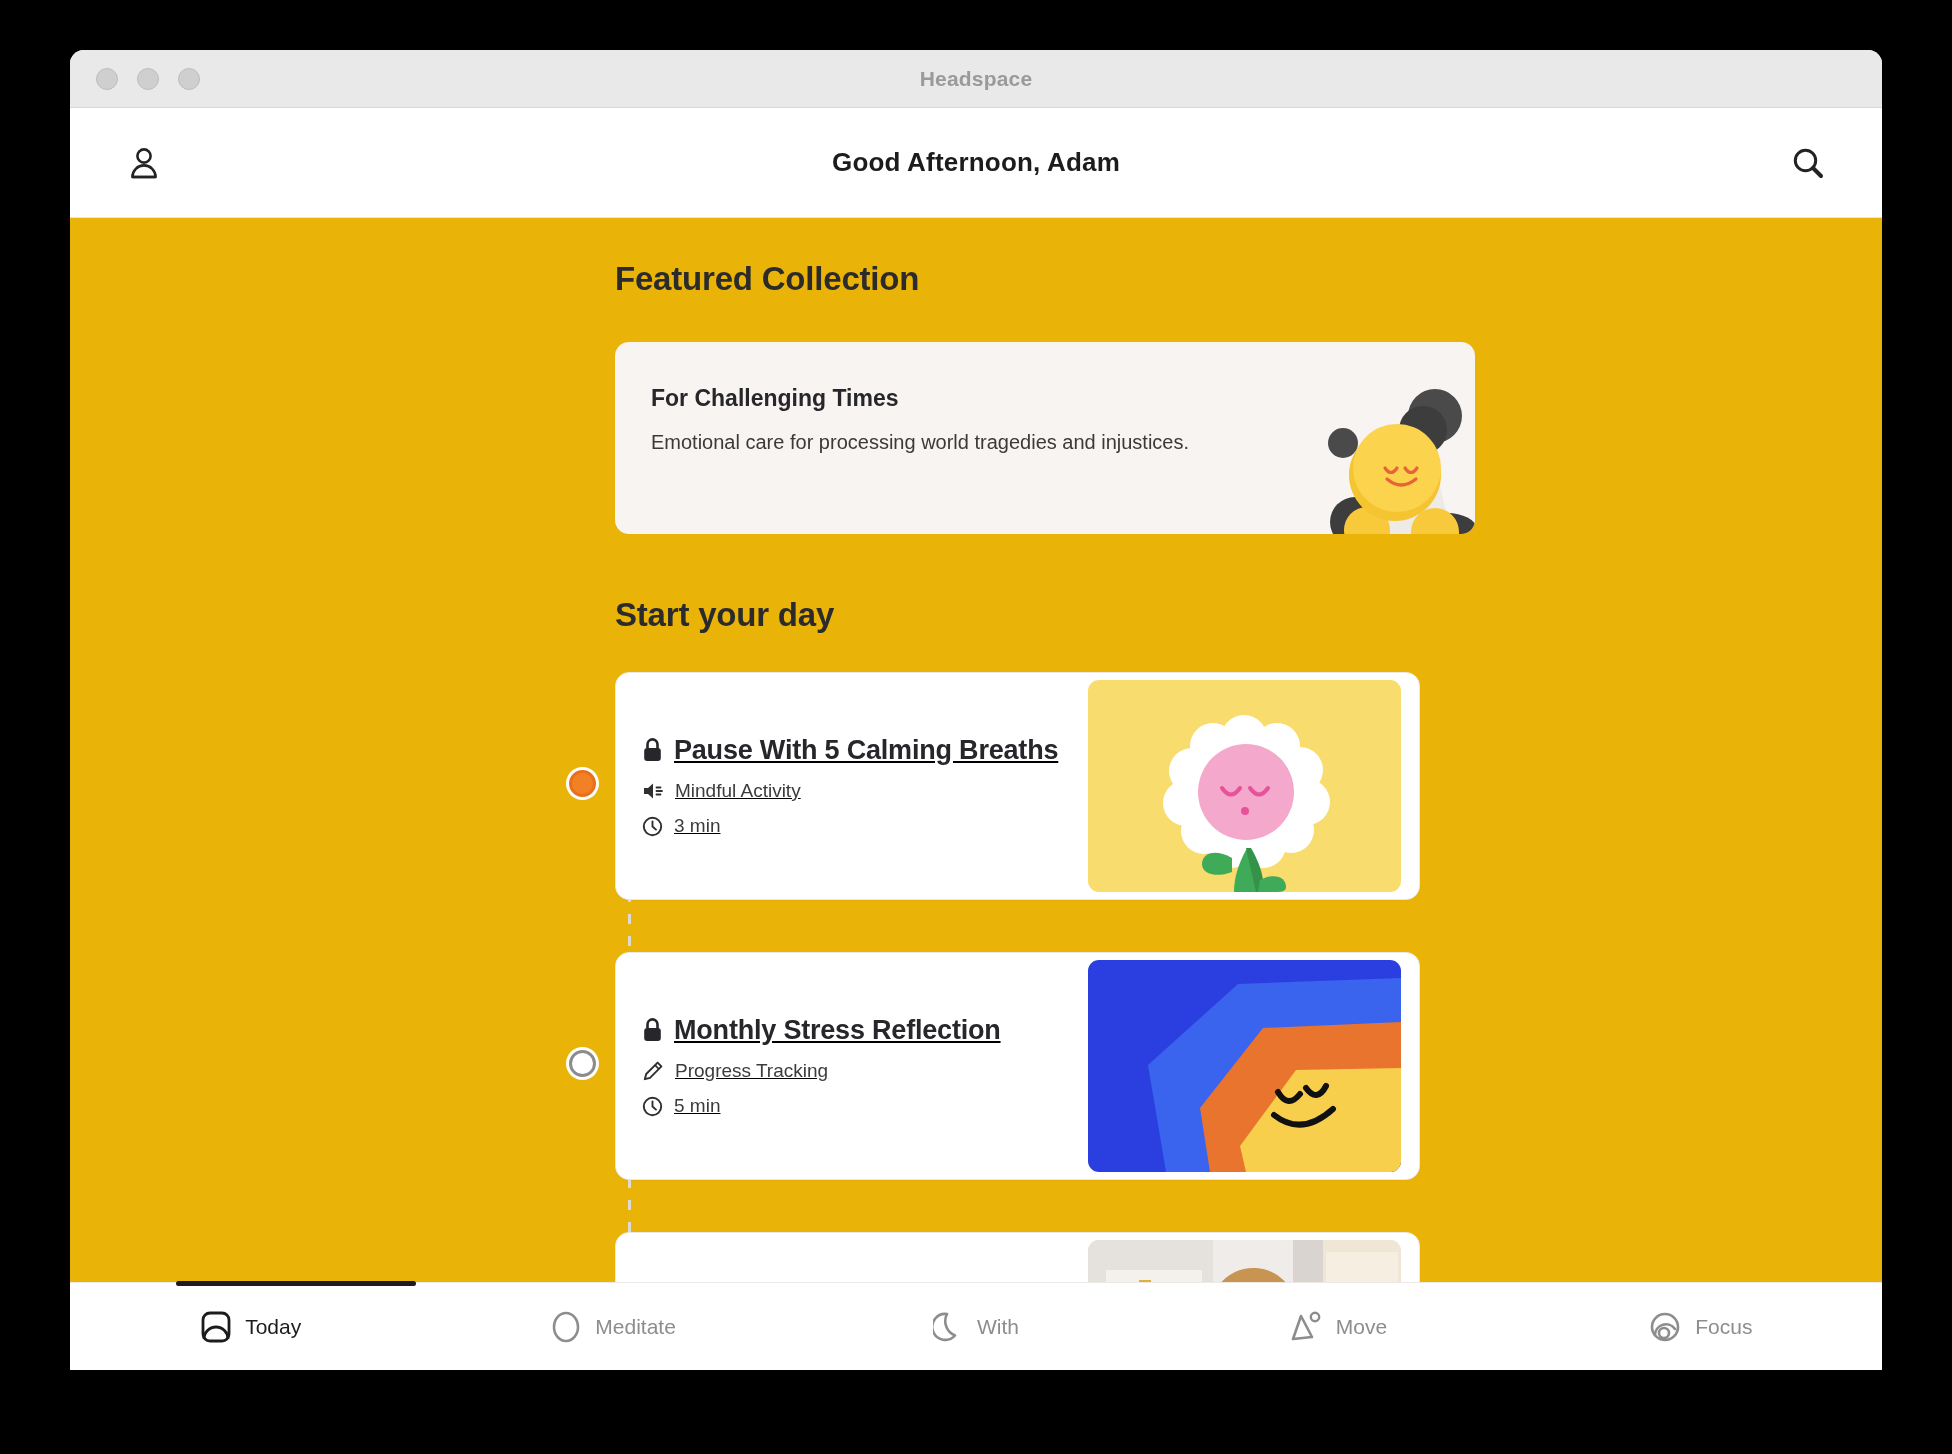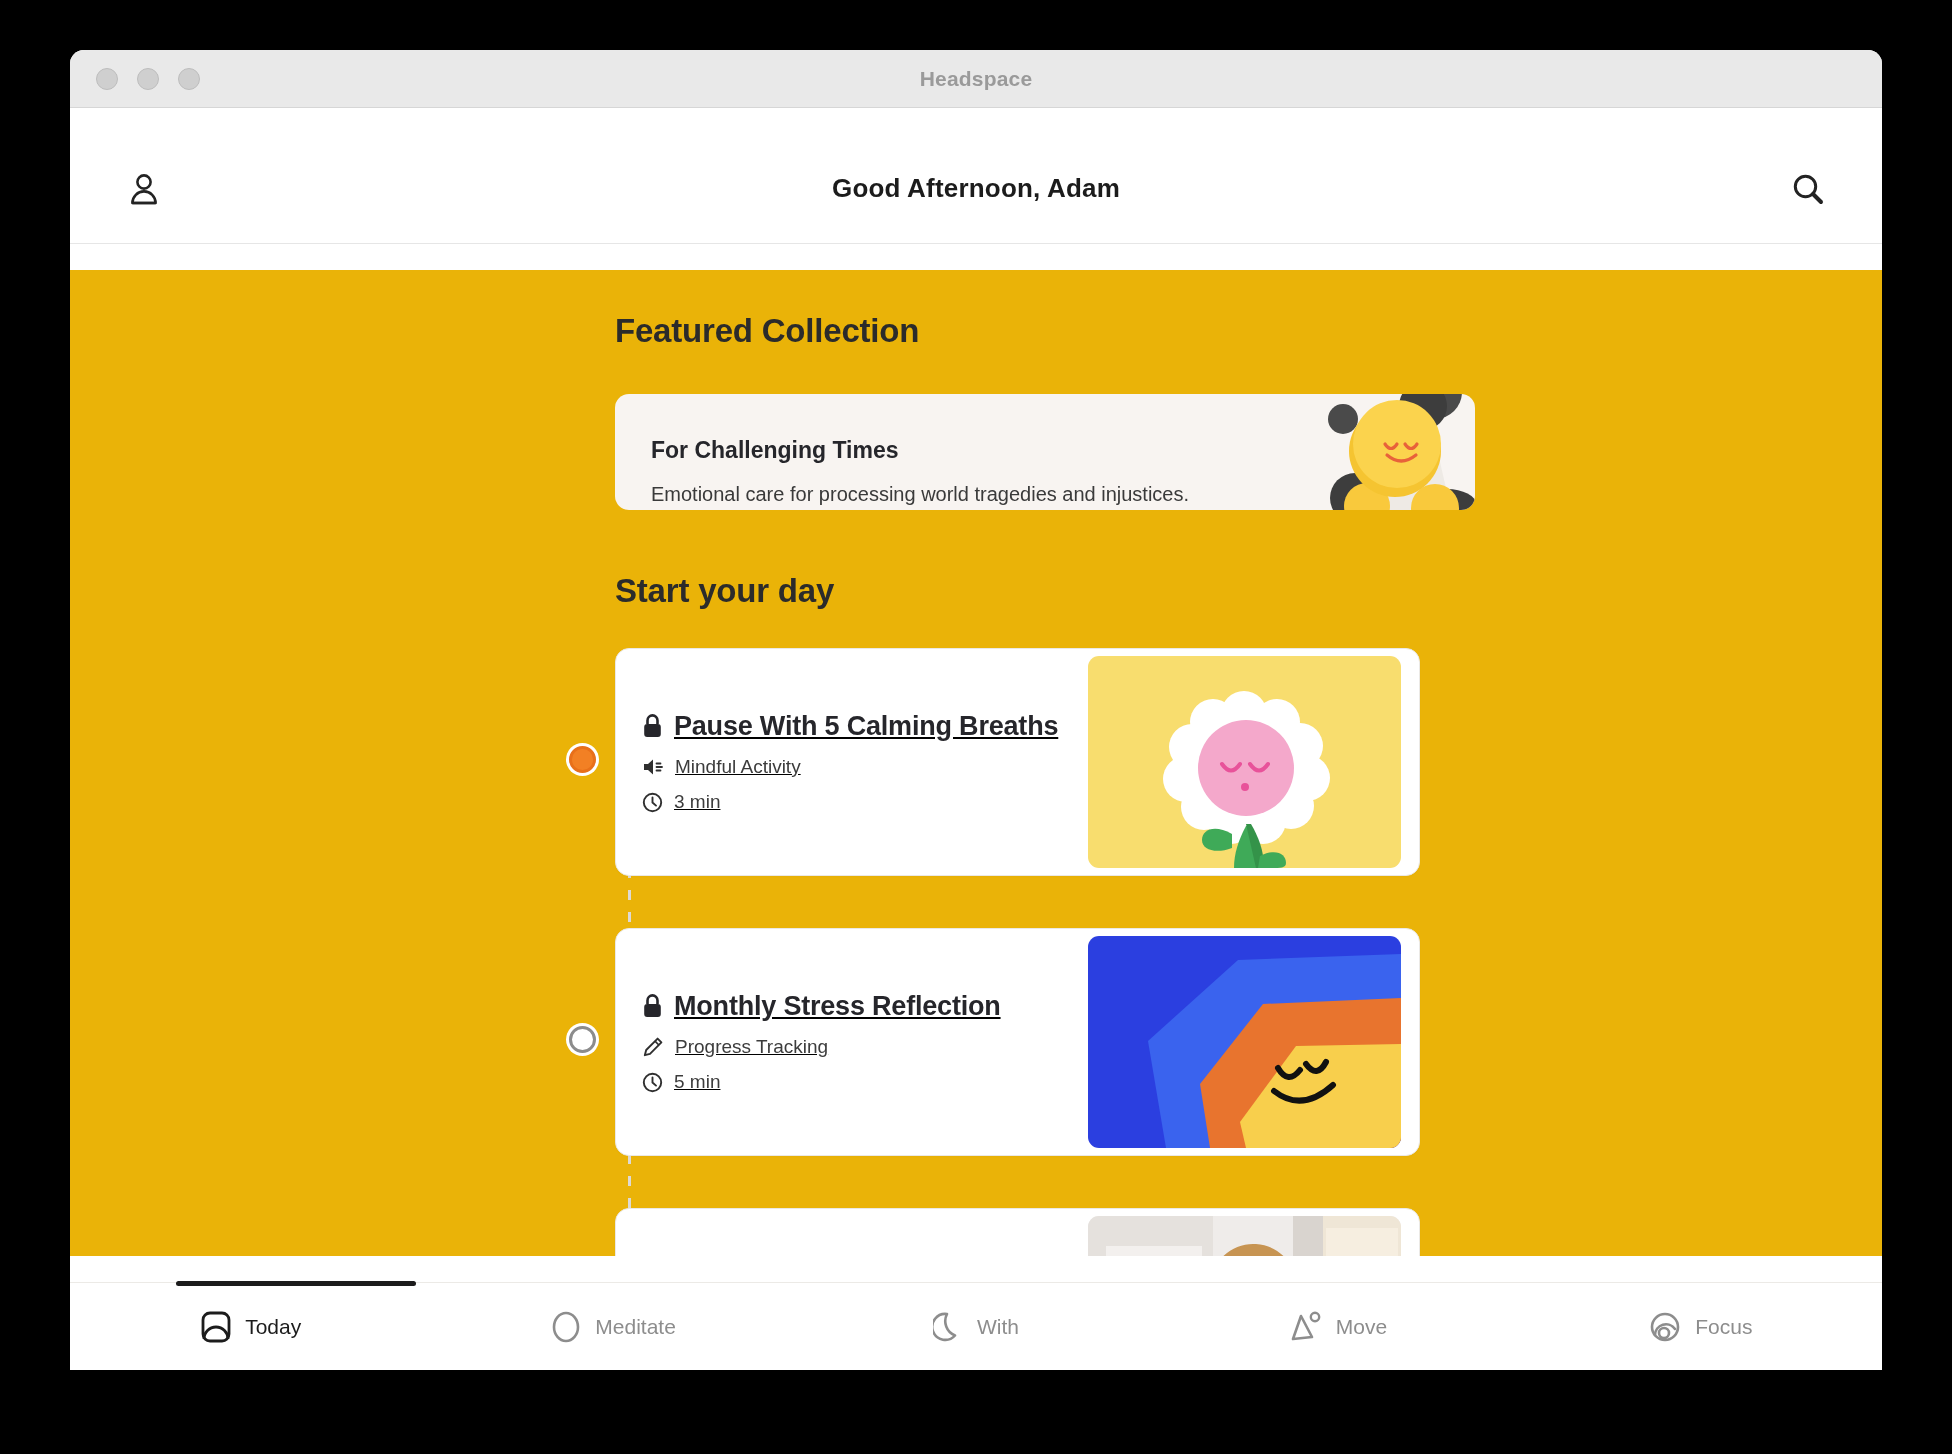--- a/index.html
+++ b/index.html
@@ -16,21 +16,20 @@
     position: absolute;
     left: 70px;
     top: 50px;
     width: 1812px;
     height: 1320px;
     background: #ffffff;
     border-radius: 14px 14px 0 0;
     overflow: hidden;
     display: flex;
     flex-direction: column;
-    gap: 26px;
   }
 
   
   #titlebar {
     height: 58px;
     min-height: 58px;
     background: #e9e9e9;
     border-bottom: 1px solid #d6d6d6;
     display: flex;
     align-items: center;
@@ -102,21 +101,21 @@
     font-weight: bold;
     color: #2b2b2b;
     margin-left: 545px;
     letter-spacing: -.2px;
   }
 
   
   #featured-card {
     margin: 44px 0 0 545px;
     width: 860px;
-    height: 116px;
+    height: 192px;
     background: #f8f4f1;
     border-radius: 14px;
     position: relative;
     overflow: hidden;
     cursor: pointer;
   }
   #featured-title {
     font-size: 23px;
     font-weight: bold;
     color: #26262b;

